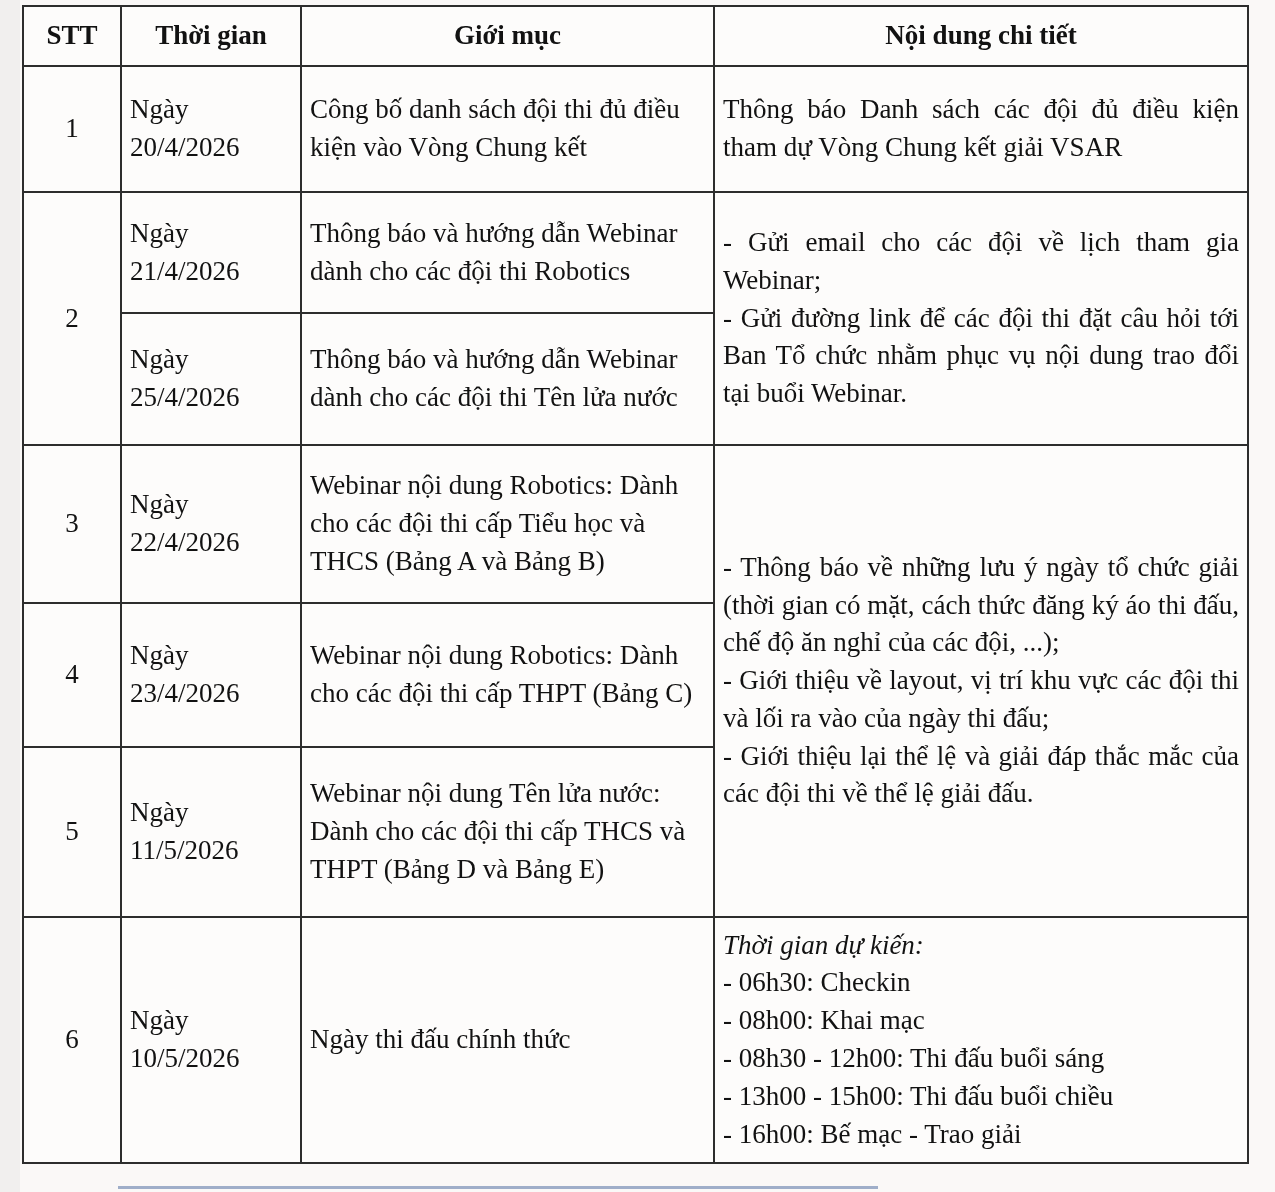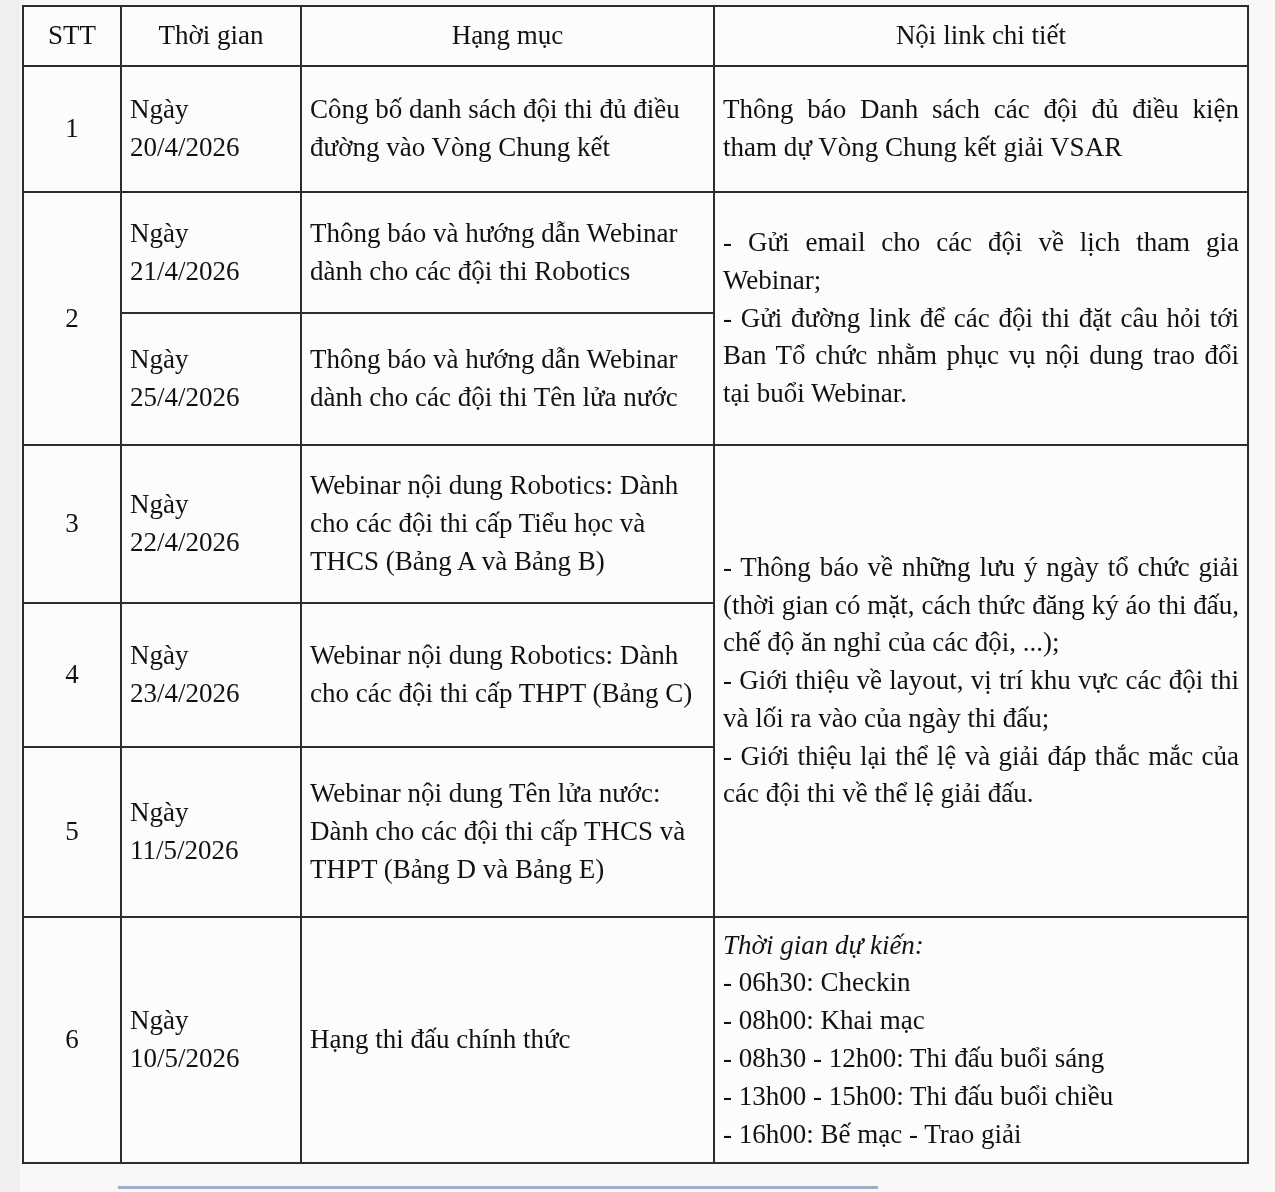--- a/index.html
+++ b/index.html
@@ -28,21 +28,21 @@
   table.schedule th,
   table.schedule td {
     border: 2.5px solid #2d2d2d;
     vertical-align: middle;
     font-size: 27px;
     line-height: 1.4;
     padding: 4px 8px;
     overflow: hidden;
   }
   th.hdr {
-    font-weight: 400;
+    font-weight: 700;
     font-size: 28px;
     text-align: center;
     padding: 2px 4px;
   }
   td.c-stt {
     text-align: center;
   }
   td.c-time {
   }
   td.c-time .tl { display: block; }
@@ -90,32 +90,32 @@
     <colgroup>
       <col style="width:98px">
       <col style="width:180px">
       <col style="width:413px">
       <col style="width:534px">
     </colgroup>
     <thead>
       <tr class="hrow">
         <th class="hdr">STT</th>
         <th class="hdr">Thời gian</th>
-        <th class="hdr">Hạng mục</th>
-        <th class="hdr">Nội link chi tiết</th>
+        <th class="hdr">Giới mục</th>
+        <th class="hdr">Nội dung chi tiết</th>
       </tr>
     </thead>
     <tbody>
       <tr class="r1">
         <td class="c-stt">1</td>
         <td class="c-time">
           <span class="tl">Ngày</span>
           <span class="tl">20/4/2026</span>
         </td>
-        <td class="c-cat">Công bố danh sách đội thi đủ điều đường vào Vòng Chung kết</td>
+        <td class="c-cat">Công bố danh sách đội thi đủ điều kiện vào Vòng Chung kết</td>
         <td class="c-detail just">Thông báo Danh sách các đội đủ điều kiện tham dự Vòng Chung kết giải VSAR</td>
       </tr>
 
       <tr class="r2a">
         <td class="c-stt" rowspan="2">2</td>
         <td class="c-time">
           <span class="tl">Ngày</span>
           <span class="tl">21/4/2026</span>
         </td>
         <td class="c-cat">Thông báo và hướng dẫn Webinar dành cho các đội thi Robotics</td>
@@ -157,21 +157,21 @@
         </td>
         <td class="c-cat">Webinar nội dung Tên lửa nước: Dành cho các đội thi cấp THCS và THPT (Bảng D và Bảng E)</td>
       </tr>
 
       <tr class="r6">
         <td class="c-stt">6</td>
         <td class="c-time">
           <span class="tl">Ngày</span>
           <span class="tl">10/5/2026</span>
         </td>
-        <td class="c-cat">Hạng thi đấu chính thức</td>
+        <td class="c-cat">Ngày thi đấu chính thức</td>
         <td class="c-detail">
           <div class="detail-title">Thời gian dự kiến:</div>
           <div class="pre">- 06h30: Checkin
 - 08h00: Khai mạc
 - 08h30 - 12h00: Thi đấu buổi sáng
 - 13h00 - 15h00: Thi đấu buổi chiều
 - 16h00: Bế mạc - Trao giải</div>
         </td>
       </tr>
     </tbody>

